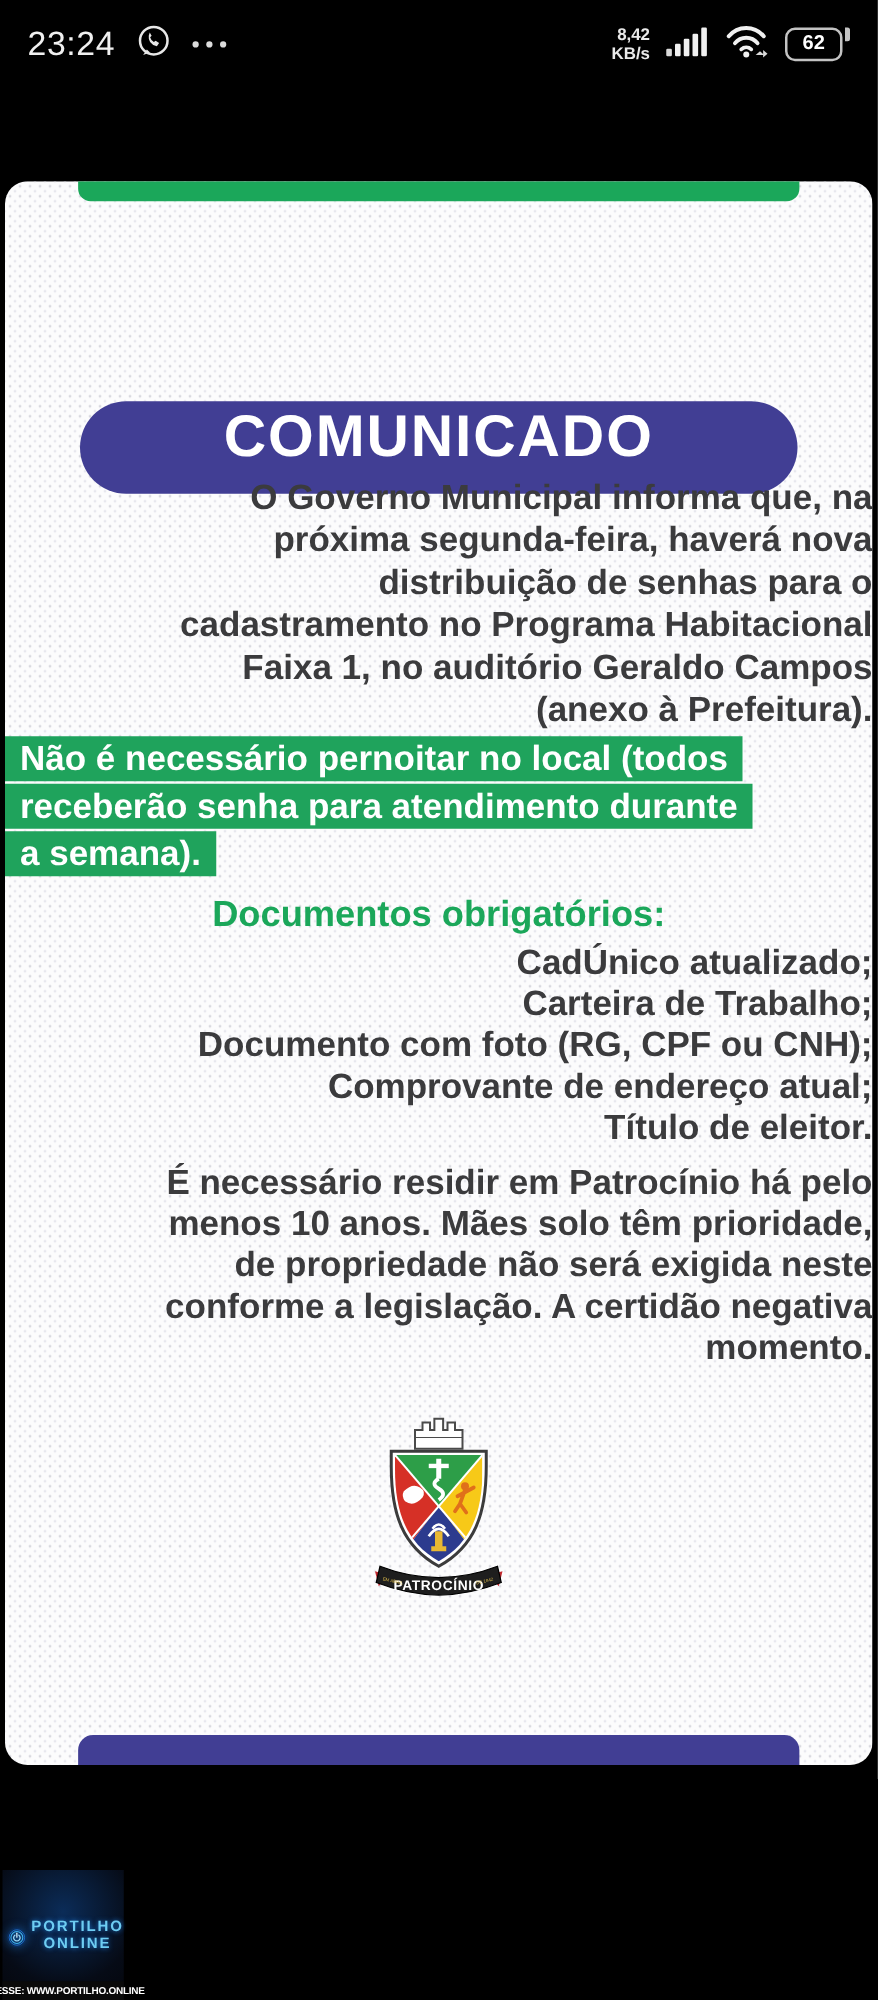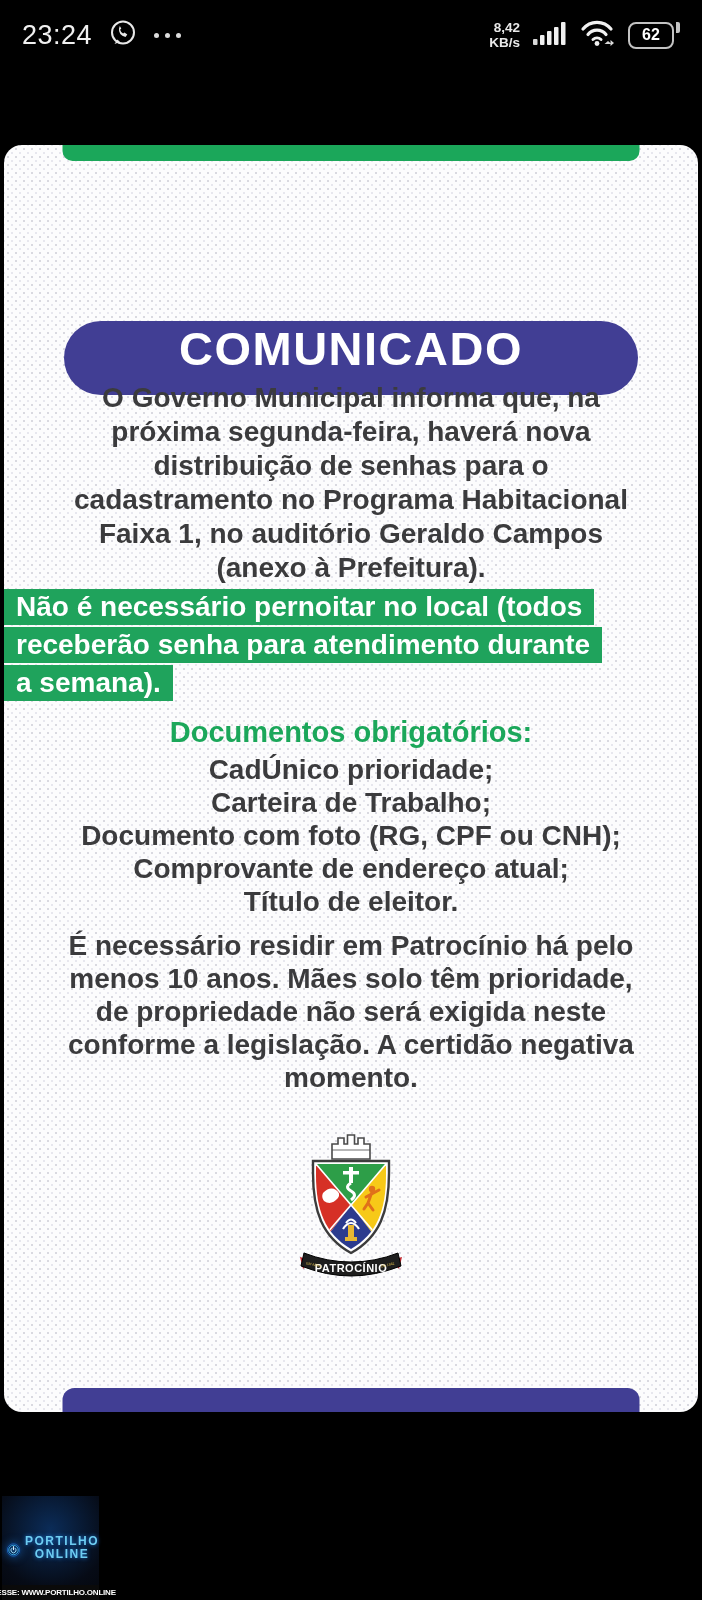--- a/index.html
+++ b/index.html
@@ -46,21 +46,21 @@
   .purple-tab {
     position:absolute; bottom:0; left:50%; transform:translateX(-50%);
     width:577px; height:24px; background:#413e94; border-radius:12px 12px 0 0;
   }
   .title-pill {
     position:absolute; top:136px; left:50%; transform:translateX(-50%);
     width:574px; height:74px; background:#413e94; border-radius:37px;
     display:flex; align-items:flex-start; justify-content:center;
     color:#ffffff; font-size:47px; font-weight:bold; letter-spacing:1.5px;margin-top:40px;
   }
-  .body-text { color:#3b3b3d; font-weight:bold; text-align:center; width:100%; }
+  .body-text { color:#3b3b3d; font-weight:bold; text-align:right; width:100%; }
   .intro { position:absolute; top:236px; left:0; font-size:28px; line-height:34px; }
   .note  { position:absolute; top:784px; left:0; font-size:28px; line-height:33px; }
 
   .highlight { position:absolute; top:444px; left:0; width:100%; text-align:center; }
   .hl-line { display:flex; justify-content:flex-start; margin-bottom:2px; }
   .hl-line span {
     display:inline-block; background:#1fa35c; color:#ffffff;
     font-size:28px; font-weight:bold; line-height:33px; padding:1px 12px 2px;
   }
 
@@ -165,21 +165,21 @@
           <span>receberão senha para atendimento durante</span>
         </div>
       <div class="hl-line">
           <span>a semana).</span>
         </div>
     </div>
 
     <div class="docs-heading">Documentos obrigatórios:</div>
 
     <div class="docs body-text">
-      <div>CadÚnico prioridade;</div>
+      <div>CadÚnico atualizado;</div>
       <div>Carteira de Trabalho;</div>
       <div>Documento com foto (RG, CPF ou CNH);</div>
       <div>Comprovante de endereço atual;</div>
       <div>Título de eleitor.</div>
     </div>
 
     <div class="note body-text">
       <div>É necessário residir em Patrocínio há pelo</div>
       <div>menos 10 anos. Mães solo têm prioridade,</div>
       <div>de propriedade não será exigida neste</div>

